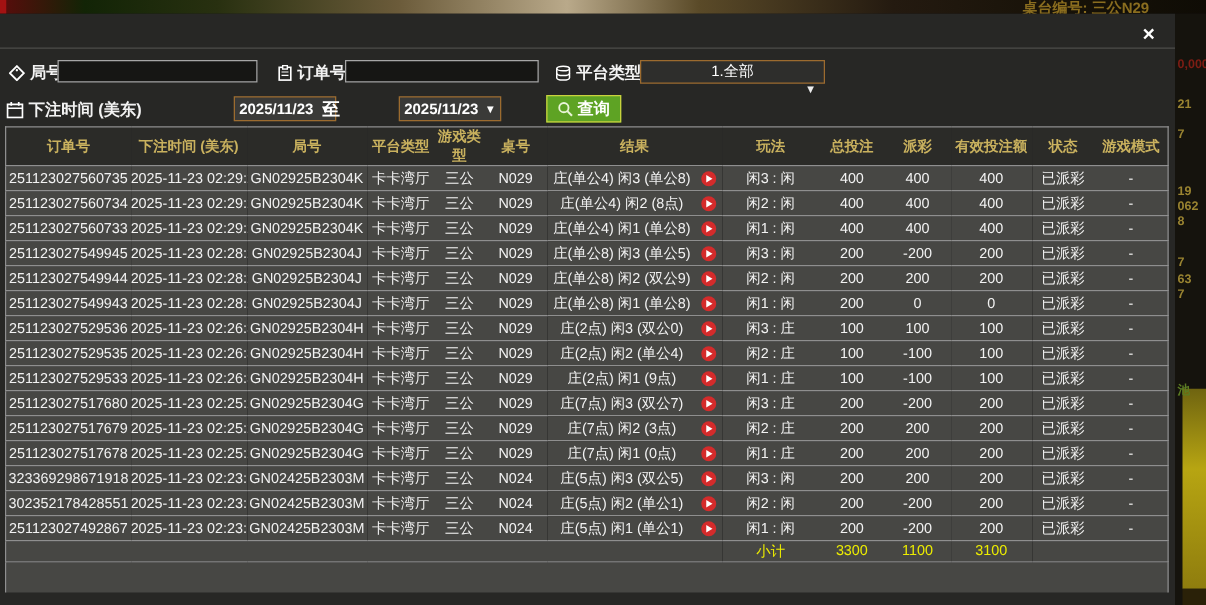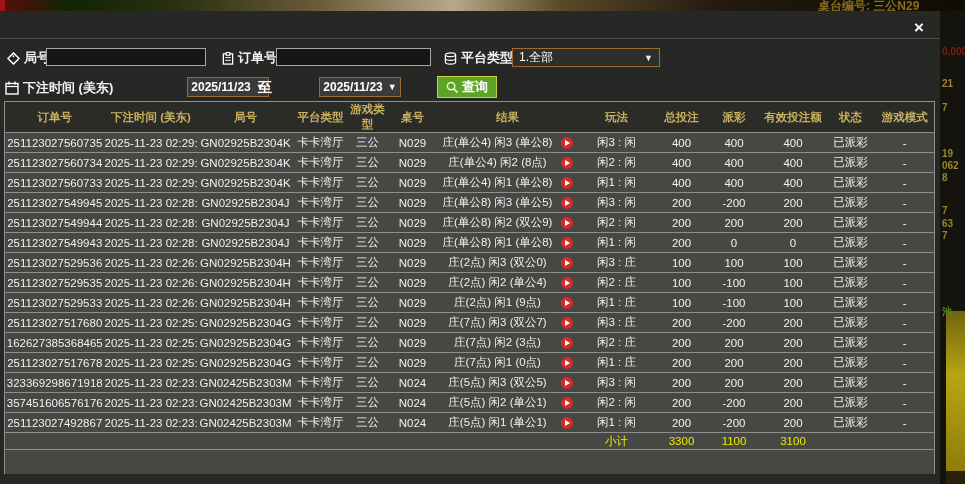--- a/index.html
+++ b/index.html
@@ -117,21 +117,21 @@
       </div>
       <input class="txt-input" style="left: 276px; top: 7px; width: 155px;" type="text" value="">
       <div class="f-item" style="left:444px; top:8px;">
         <svg width="13" height="13" viewBox="0 0 14 14">
           <ellipse cx="7" cy="3" rx="5.5" ry="2" fill="none" stroke="#fff" stroke-width="1.3"></ellipse>
           <path d="M1.5 3 V11 C1.5 12.2 4 13 7 13 C10 13 12.5 12.2 12.5 11 V3" fill="none" stroke="#fff" stroke-width="1.3"></path>
           <path d="M1.5 7 C1.5 8.2 4 9 7 9 C10 9 12.5 8.2 12.5 7" fill="none" stroke="#fff" stroke-width="1.3"></path>
         </svg>
         <span>平台类型</span>
       </div>
-      <div class="select-box" style="left:512px; top:7px; width:148px;">
+      <div class="select-box" style="left:512px; top:7px; width:148px;flex-direction:column;">
         <span>1.全部</span>
         <span class="caret">▼</span>
       </div>
 
       <div class="f-item" style="left:5px; top:38px;">
         <svg width="14" height="14" viewBox="0 0 14 14">
           <rect x="1" y="2.5" width="12" height="10.5" fill="none" stroke="#fff" stroke-width="1.4"></rect>
           <line x1="1" y1="5.5" x2="13" y2="5.5" stroke="#fff" stroke-width="1.2"></line>
           <line x1="4" y1="0.5" x2="4" y2="3.5" stroke="#fff" stroke-width="1.4"></line>
           <line x1="10" y1="0.5" x2="10" y2="3.5" stroke="#fff" stroke-width="1.4"></line>
@@ -335,21 +335,21 @@
               <td>N029</td>
               <td class="result-cell">庄(7点) 闲3 (双公7)<span class="play-btn"></span></td>
               <td>闲3 : 庄</td>
               <td>200</td>
               <td class="green">-200</td>
               <td>200</td>
               <td class="status">已派彩</td>
               <td class="dash">-</td>
             </tr>
             <tr>
-              <td>162627385368465</td>
+              <td>251123027517679</td>
               <td>2025-11-23 02:25:24</td>
               <td>GN02925B2304G</td>
               <td>卡卡湾厅</td>
               <td>三公</td>
               <td>N029</td>
               <td class="result-cell">庄(7点) 闲2 (3点)<span class="play-btn"></span></td>
               <td>闲2 : 庄</td>
               <td>200</td>
               <td class="red">200</td>
               <td>200</td>
@@ -380,21 +380,21 @@
               <td>N024</td>
               <td class="result-cell">庄(5点) 闲3 (双公5)<span class="play-btn"></span></td>
               <td>闲3 : 闲</td>
               <td>200</td>
               <td class="red">200</td>
               <td>200</td>
               <td class="status">已派彩</td>
               <td class="dash">-</td>
             </tr>
             <tr>
-              <td>357451606576176</td>
+              <td>302352178428551</td>
               <td>2025-11-23 02:23:10</td>
               <td>GN02425B2303M</td>
               <td>卡卡湾厅</td>
               <td>三公</td>
               <td>N024</td>
               <td class="result-cell">庄(5点) 闲2 (单公1)<span class="play-btn"></span></td>
               <td>闲2 : 闲</td>
               <td>200</td>
               <td class="green">-200</td>
               <td>200</td>

